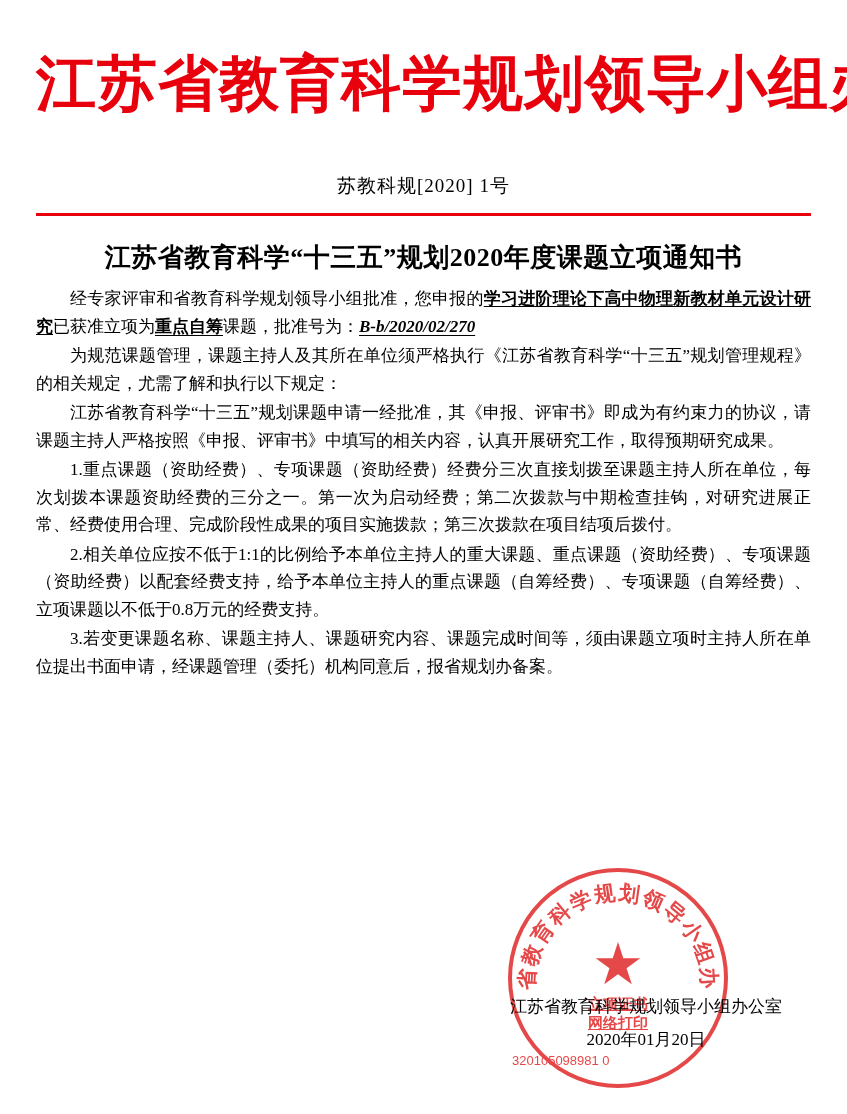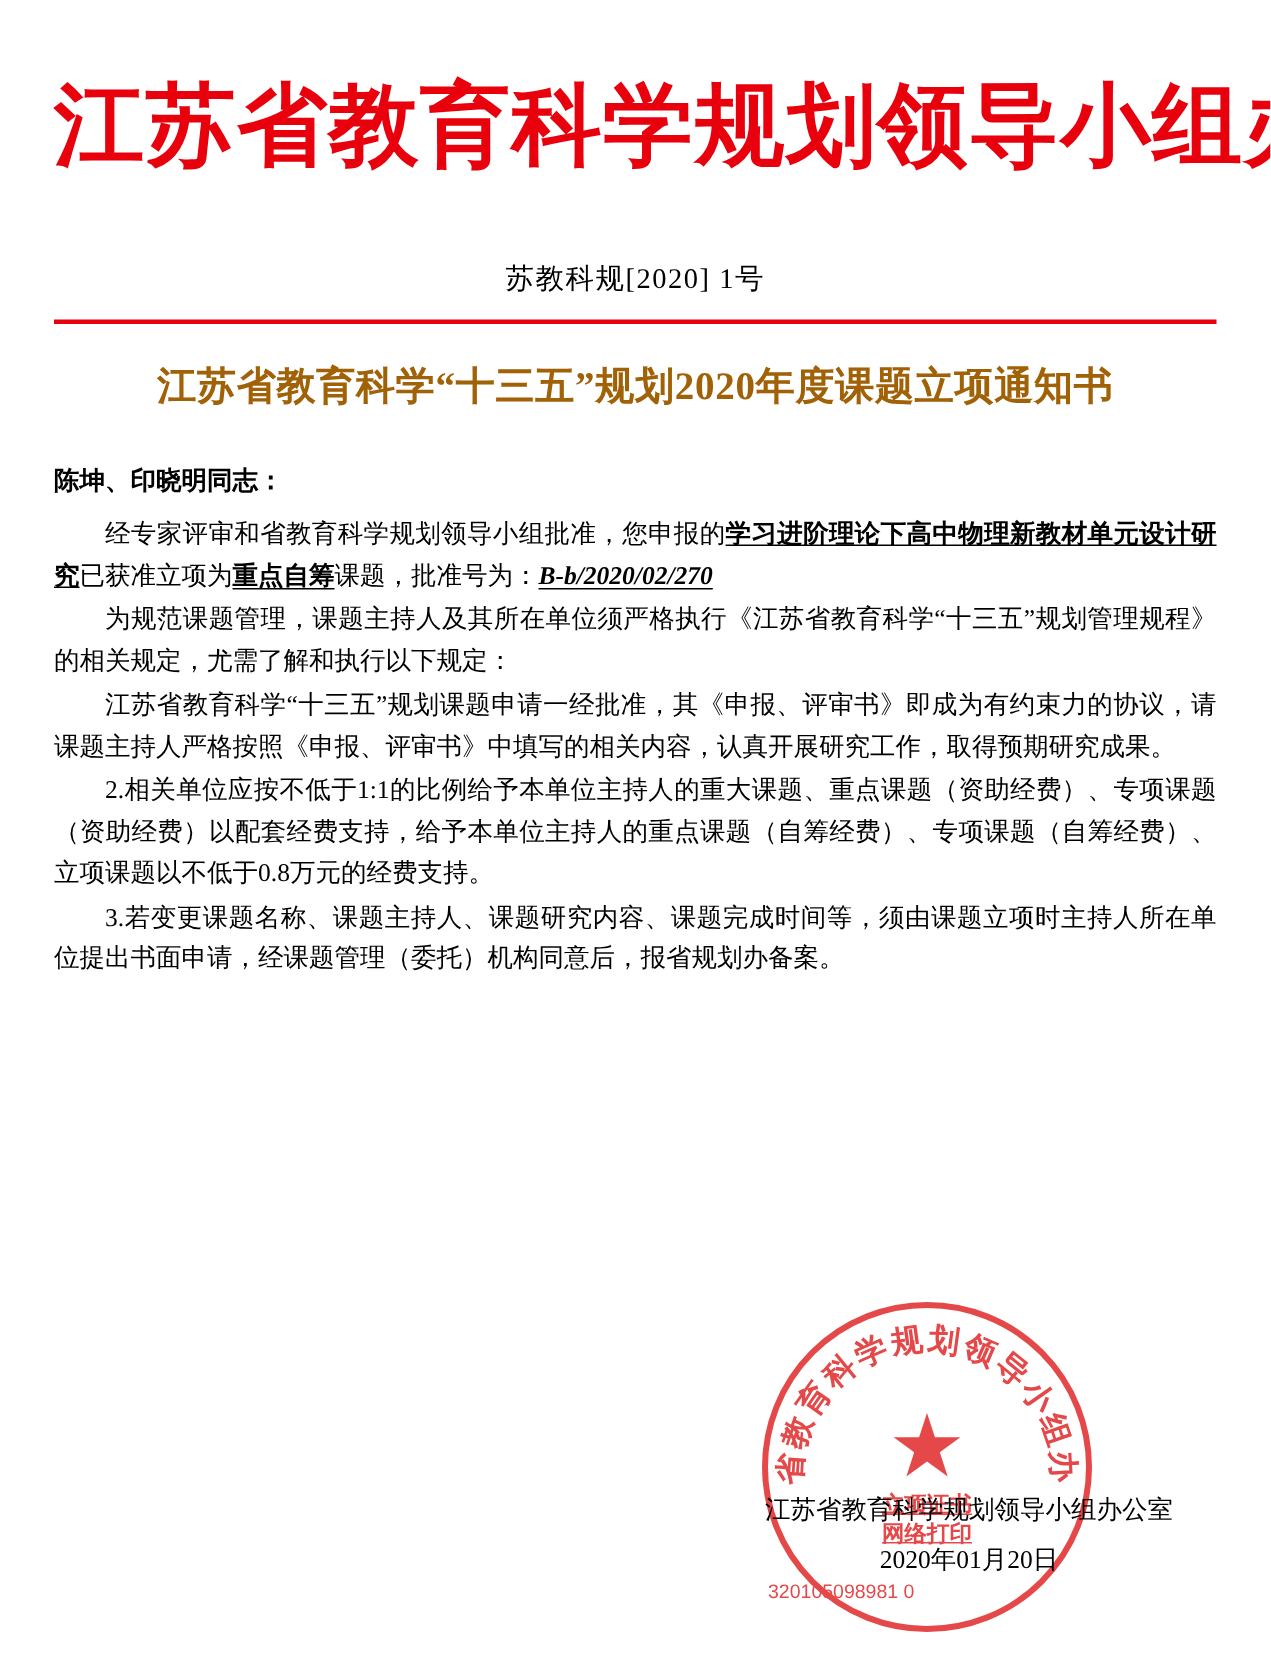--- a/index.html
+++ b/index.html
@@ -53,21 +53,21 @@
     margin-top: 14px;
     height: 3px;
     background: #e8000d;
     width: 100%;
   }
 
   .doc-title {
     text-align: center;
     font-size: 26px;
     font-weight: bold;
-    color: #a16207;
+    color: #000000;
     margin-top: 24px;
     letter-spacing: 0.5px;
   }
 
   .salutation {
     margin-top: 34px;
     font-size: 17px;
     font-weight: bold;
     color: #000;
   }
@@ -181,28 +181,28 @@
     <div class="doc-header">
       <div class="org-title">江苏省教育科学规划领导小组办公室</div>
     </div>
 
     <div class="doc-number">苏教科规[2020] 1号</div>
 
     <div class="red-rule"></div>
 
     <div class="doc-title">江苏省教育科学“十三五”规划2020年度课题立项通知书</div>
 
-    <div class="salutation">陈坤、印晓明同志：</div>
 
     <div class="body-text">
       <p>
         <span>经专家评审和省教育科学规划领导小组批准，您申报的</span><span class="u-bold">学习进阶理论下高中物理新教材单元设计研究</span><span>已获准立项为</span><span class="u-plain">重点自筹</span><span>课题，批准号为：</span><span class="approve-no">B-b/2020/02/270</span>
       </p>
       <p>为规范课题管理，课题主持人及其所在单位须严格执行《江苏省教育科学“十三五”规划管理规程》的相关规定，尤需了解和执行以下规定：</p>
       <p>江苏省教育科学“十三五”规划课题申请一经批准，其《申报、评审书》即成为有约束力的协议，请课题主持人严格按照《申报、评审书》中填写的相关内容，认真开展研究工作，取得预期研究成果。</p>
+      <p>1.重点课题（资助经费）、专项课题（资助经费）经费分三次直接划拨至课题主持人所在单位，每次划拨本课题资助经费的三分之一。第一次为启动经费；第二次拨款与中期检查挂钩，对研究进展正常、经费使用合理、完成阶段性成果的项目实施拨款；第三次拨款在项目结项后拨付。</p>
       <p>2.相关单位应按不低于1:1的比例给予本单位主持人的重大课题、重点课题（资助经费）、专项课题（资助经费）以配套经费支持，给予本单位主持人的重点课题（自筹经费）、专项课题（自筹经费）、立项课题以不低于0.8万元的经费支持。</p>
       <p>3.若变更课题名称、课题主持人、课题研究内容、课题完成时间等，须由课题立项时主持人所在单位提出书面申请，经课题管理（委托）机构同意后，报省规划办备案。</p>
     </div>
 
     <div class="seal">
       <div class="seal-arc">
         <svg viewBox="0 0 212 212">
           <defs>
             <path id="arcpath" d="M 22,112 A 84,84 0 1 1 190,112"></path>
           </defs>

